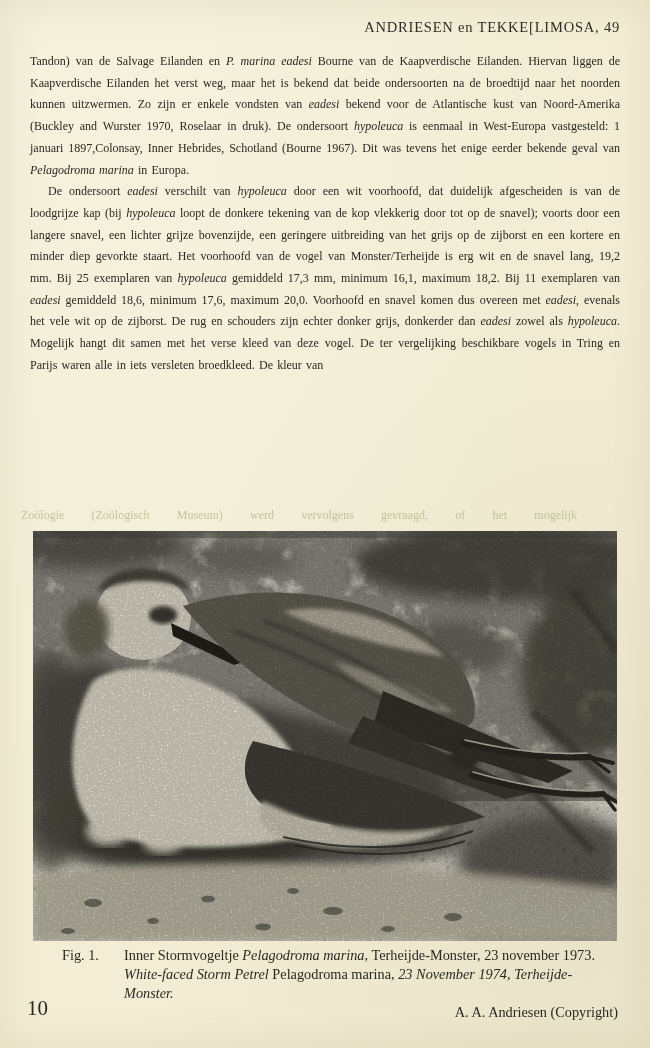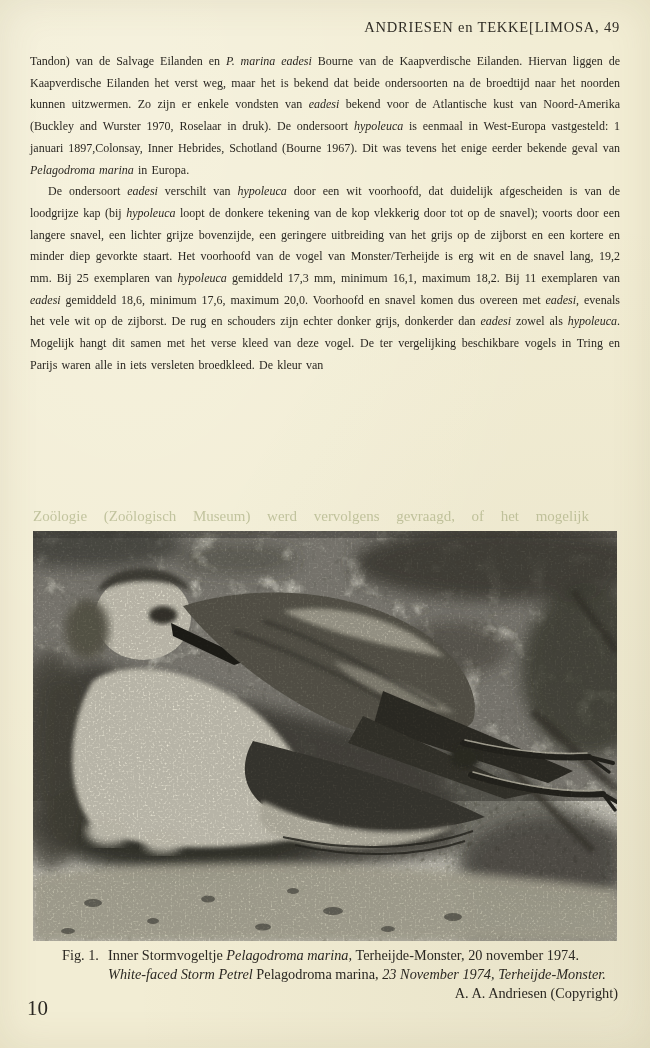--- a/index.html
+++ b/index.html
@@ -21,35 +21,36 @@
     font-size:14.5px;letter-spacing:0.8px;color:#2f2c25;
   }
   .article-text{
     position:absolute;top:51px;left:30px;width:590px;
     font-size:12px;line-height:21.7px;
     text-align:justify;word-spacing:1.2px;
   }
   .article-text p{margin:0;}
   .article-text p.indented{text-indent:18px;}
   .bleed-line{
-    position:absolute;top:508px;left:33px;width:556px;
-    font-size:15px;color:#99a06e;opacity:0.55;
+    position:absolute;top:508px;left:21px;width:556px;
+    font-size:12px;color:#99a06e;opacity:0.55;
     filter:blur(0.7px);
     text-align:justify;text-align-last:justify;
     pointer-events:none;
   }
   .photo-frame{
     position:absolute;top:531px;left:33px;width:584px;height:410px;
     overflow:hidden;
   }
   .photo-frame svg{display:block;}
   .fig-caption{
     position:absolute;top:946px;left:62px;width:556px;
     font-size:14.3px;line-height:19px;color:#2b2822;
     display:flex;
+    gap:16px;
   }
   .cap-label{flex:0 0 38px;margin-right:8px;white-space:nowrap;}
   .cap-lines{flex:1 1 auto;}
   .cap-credit{text-align:right;margin-top:0;}
   .page-number{
     position:absolute;top:996px;left:27px;
     font-size:21px;color:#2b2822;
   }
   i{font-style:italic;}
 </style>
@@ -182,21 +183,21 @@
         </g>
       </g>
 
       <rect width="584" height="410" filter="url(#speckle)" opacity="0.22"></rect>
     </svg>
   </div>
 
   <div class="fig-caption">
     <div class="cap-label">Fig. 1.</div>
     <div class="cap-lines">
-      <div><span>Inner Stormvogeltje </span><i>Pelagodroma marina,</i><span> Terheijde-Monster, 20 november 1974.</span></div>
+      <div><span>Inner Stormvogeltje </span><i>Pelagodroma marina,</i><span> Terheijde-Monster, 23 november 1973.</span></div>
       <div><i>White-faced Storm Petrel</i><span> Pelagodroma marina, </span><i>23 November 1974, Terheijde-Monster.</i></div>
       <div class="cap-credit">A. A. Andriesen (Copyright)</div>
     </div>
   </div>
 
   <div class="page-number">10</div>
 
 </div>
 
 </body></html>

